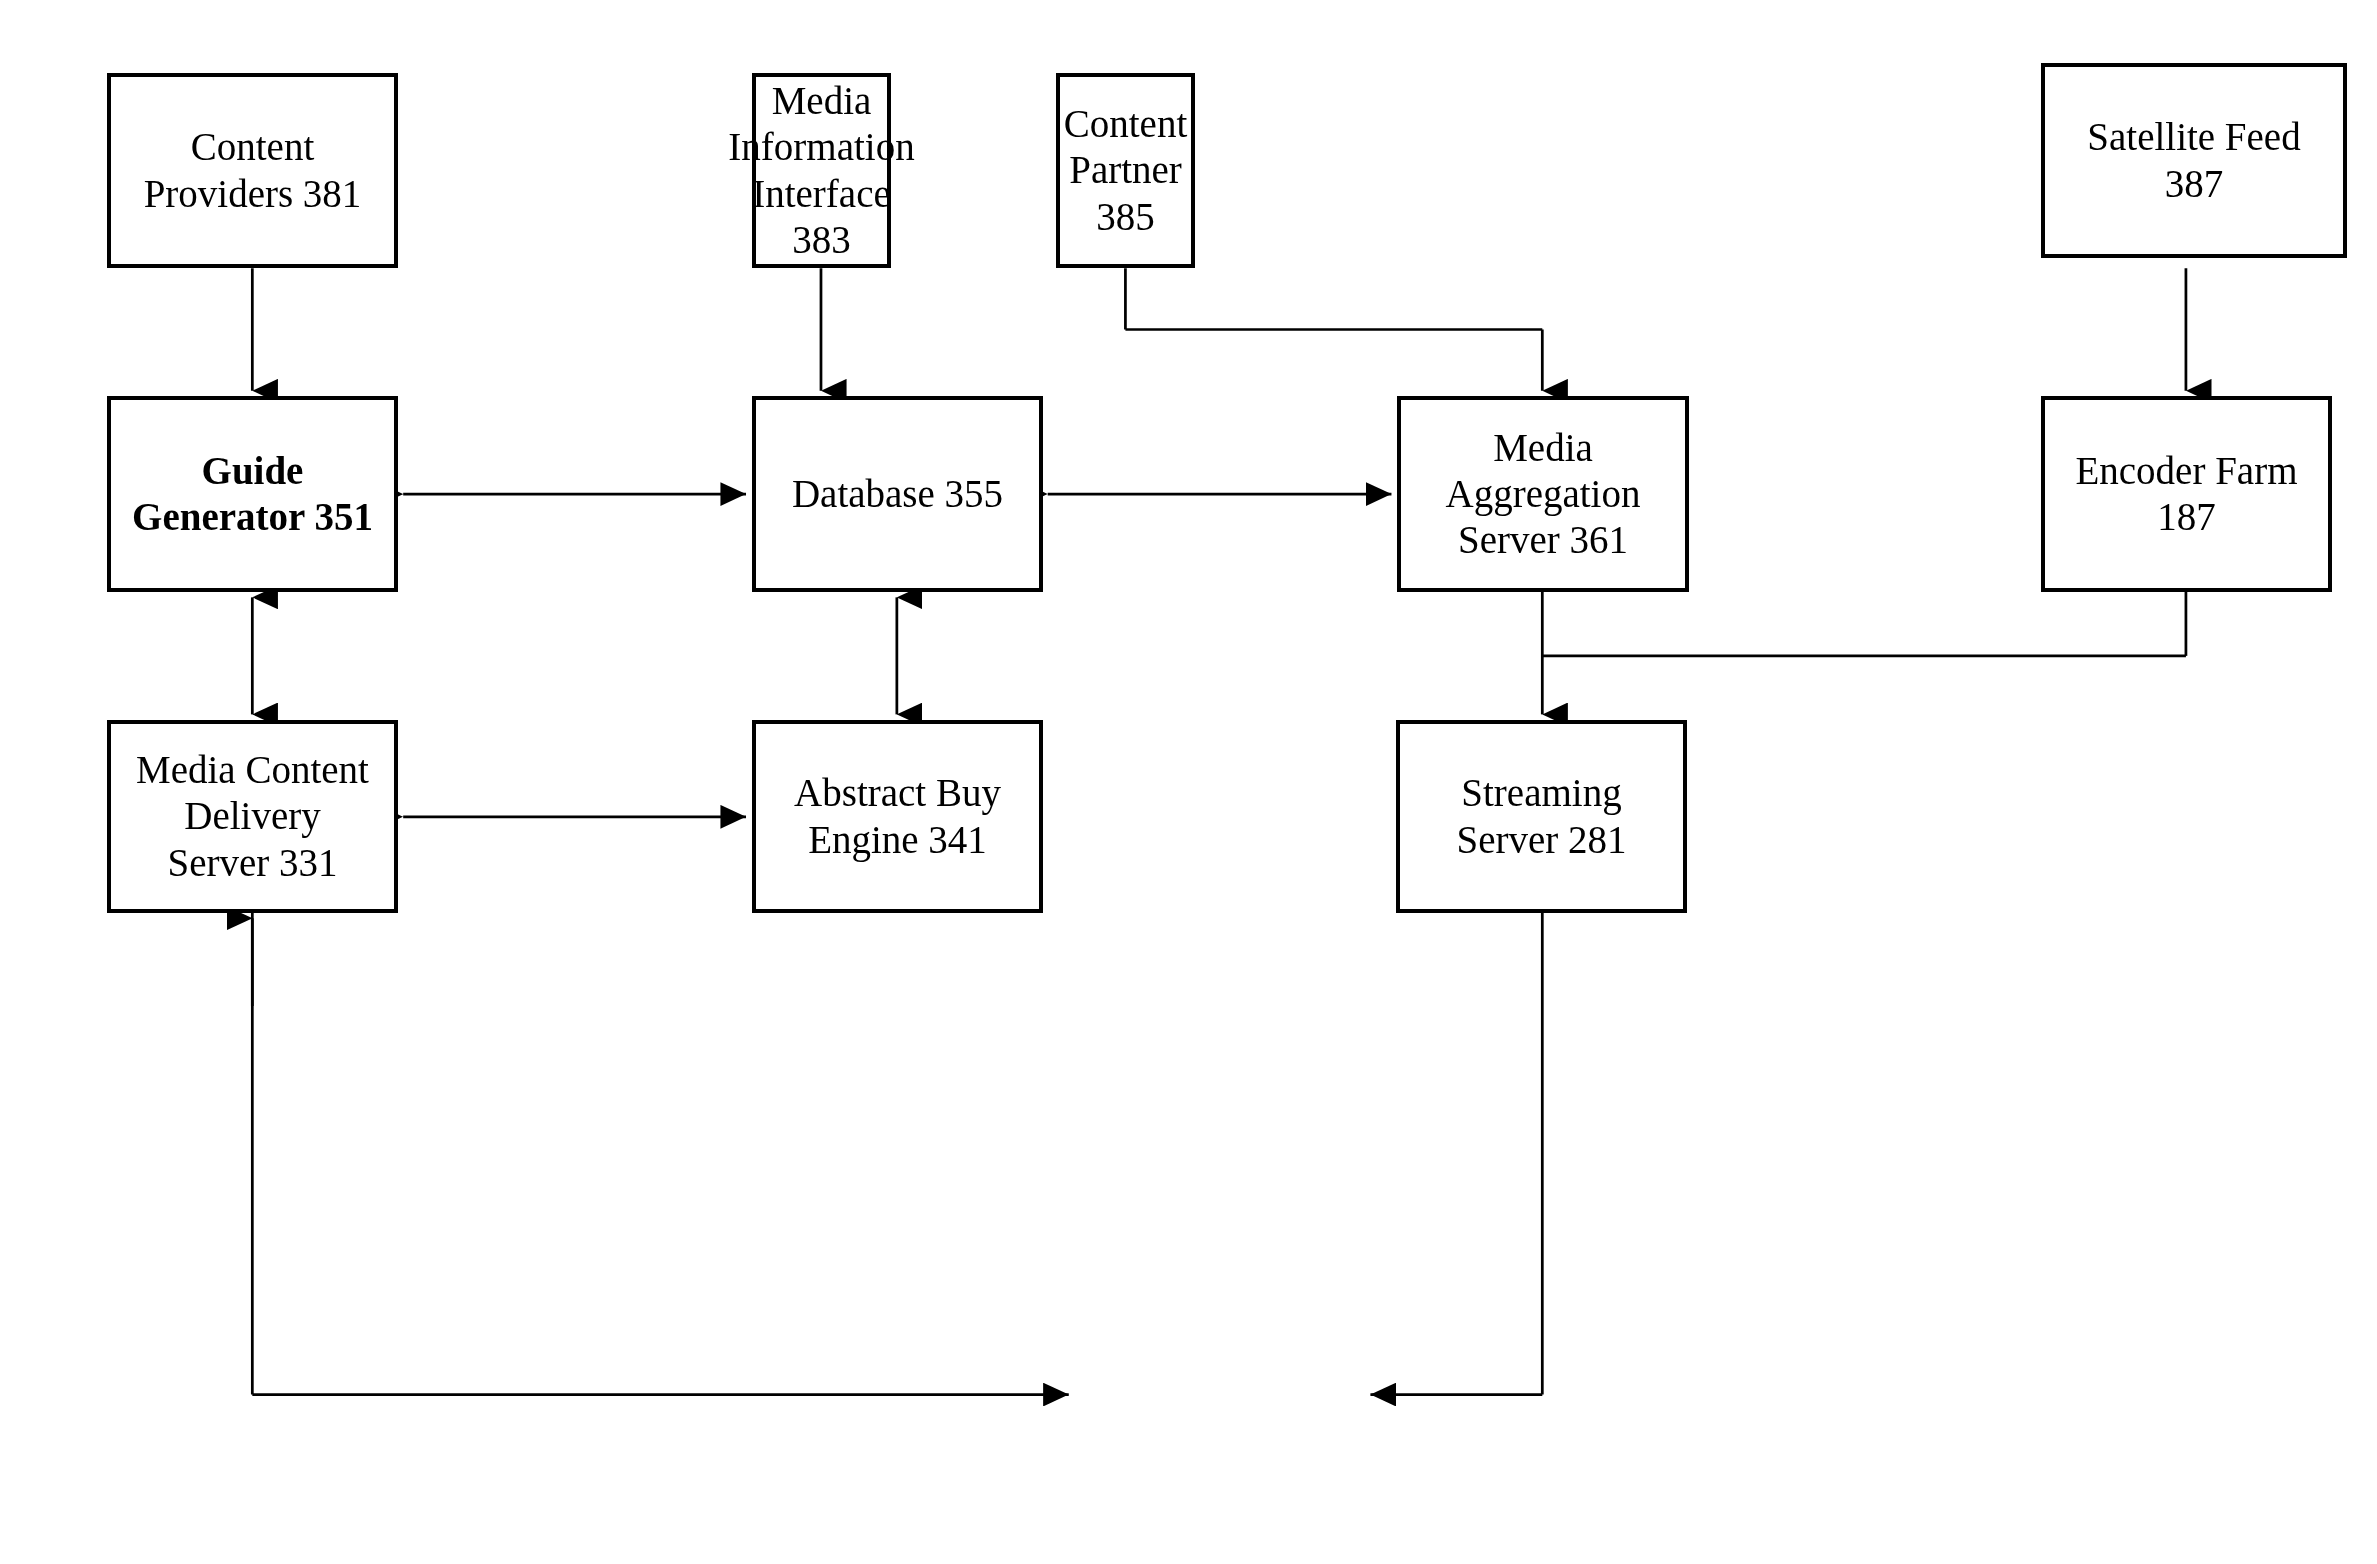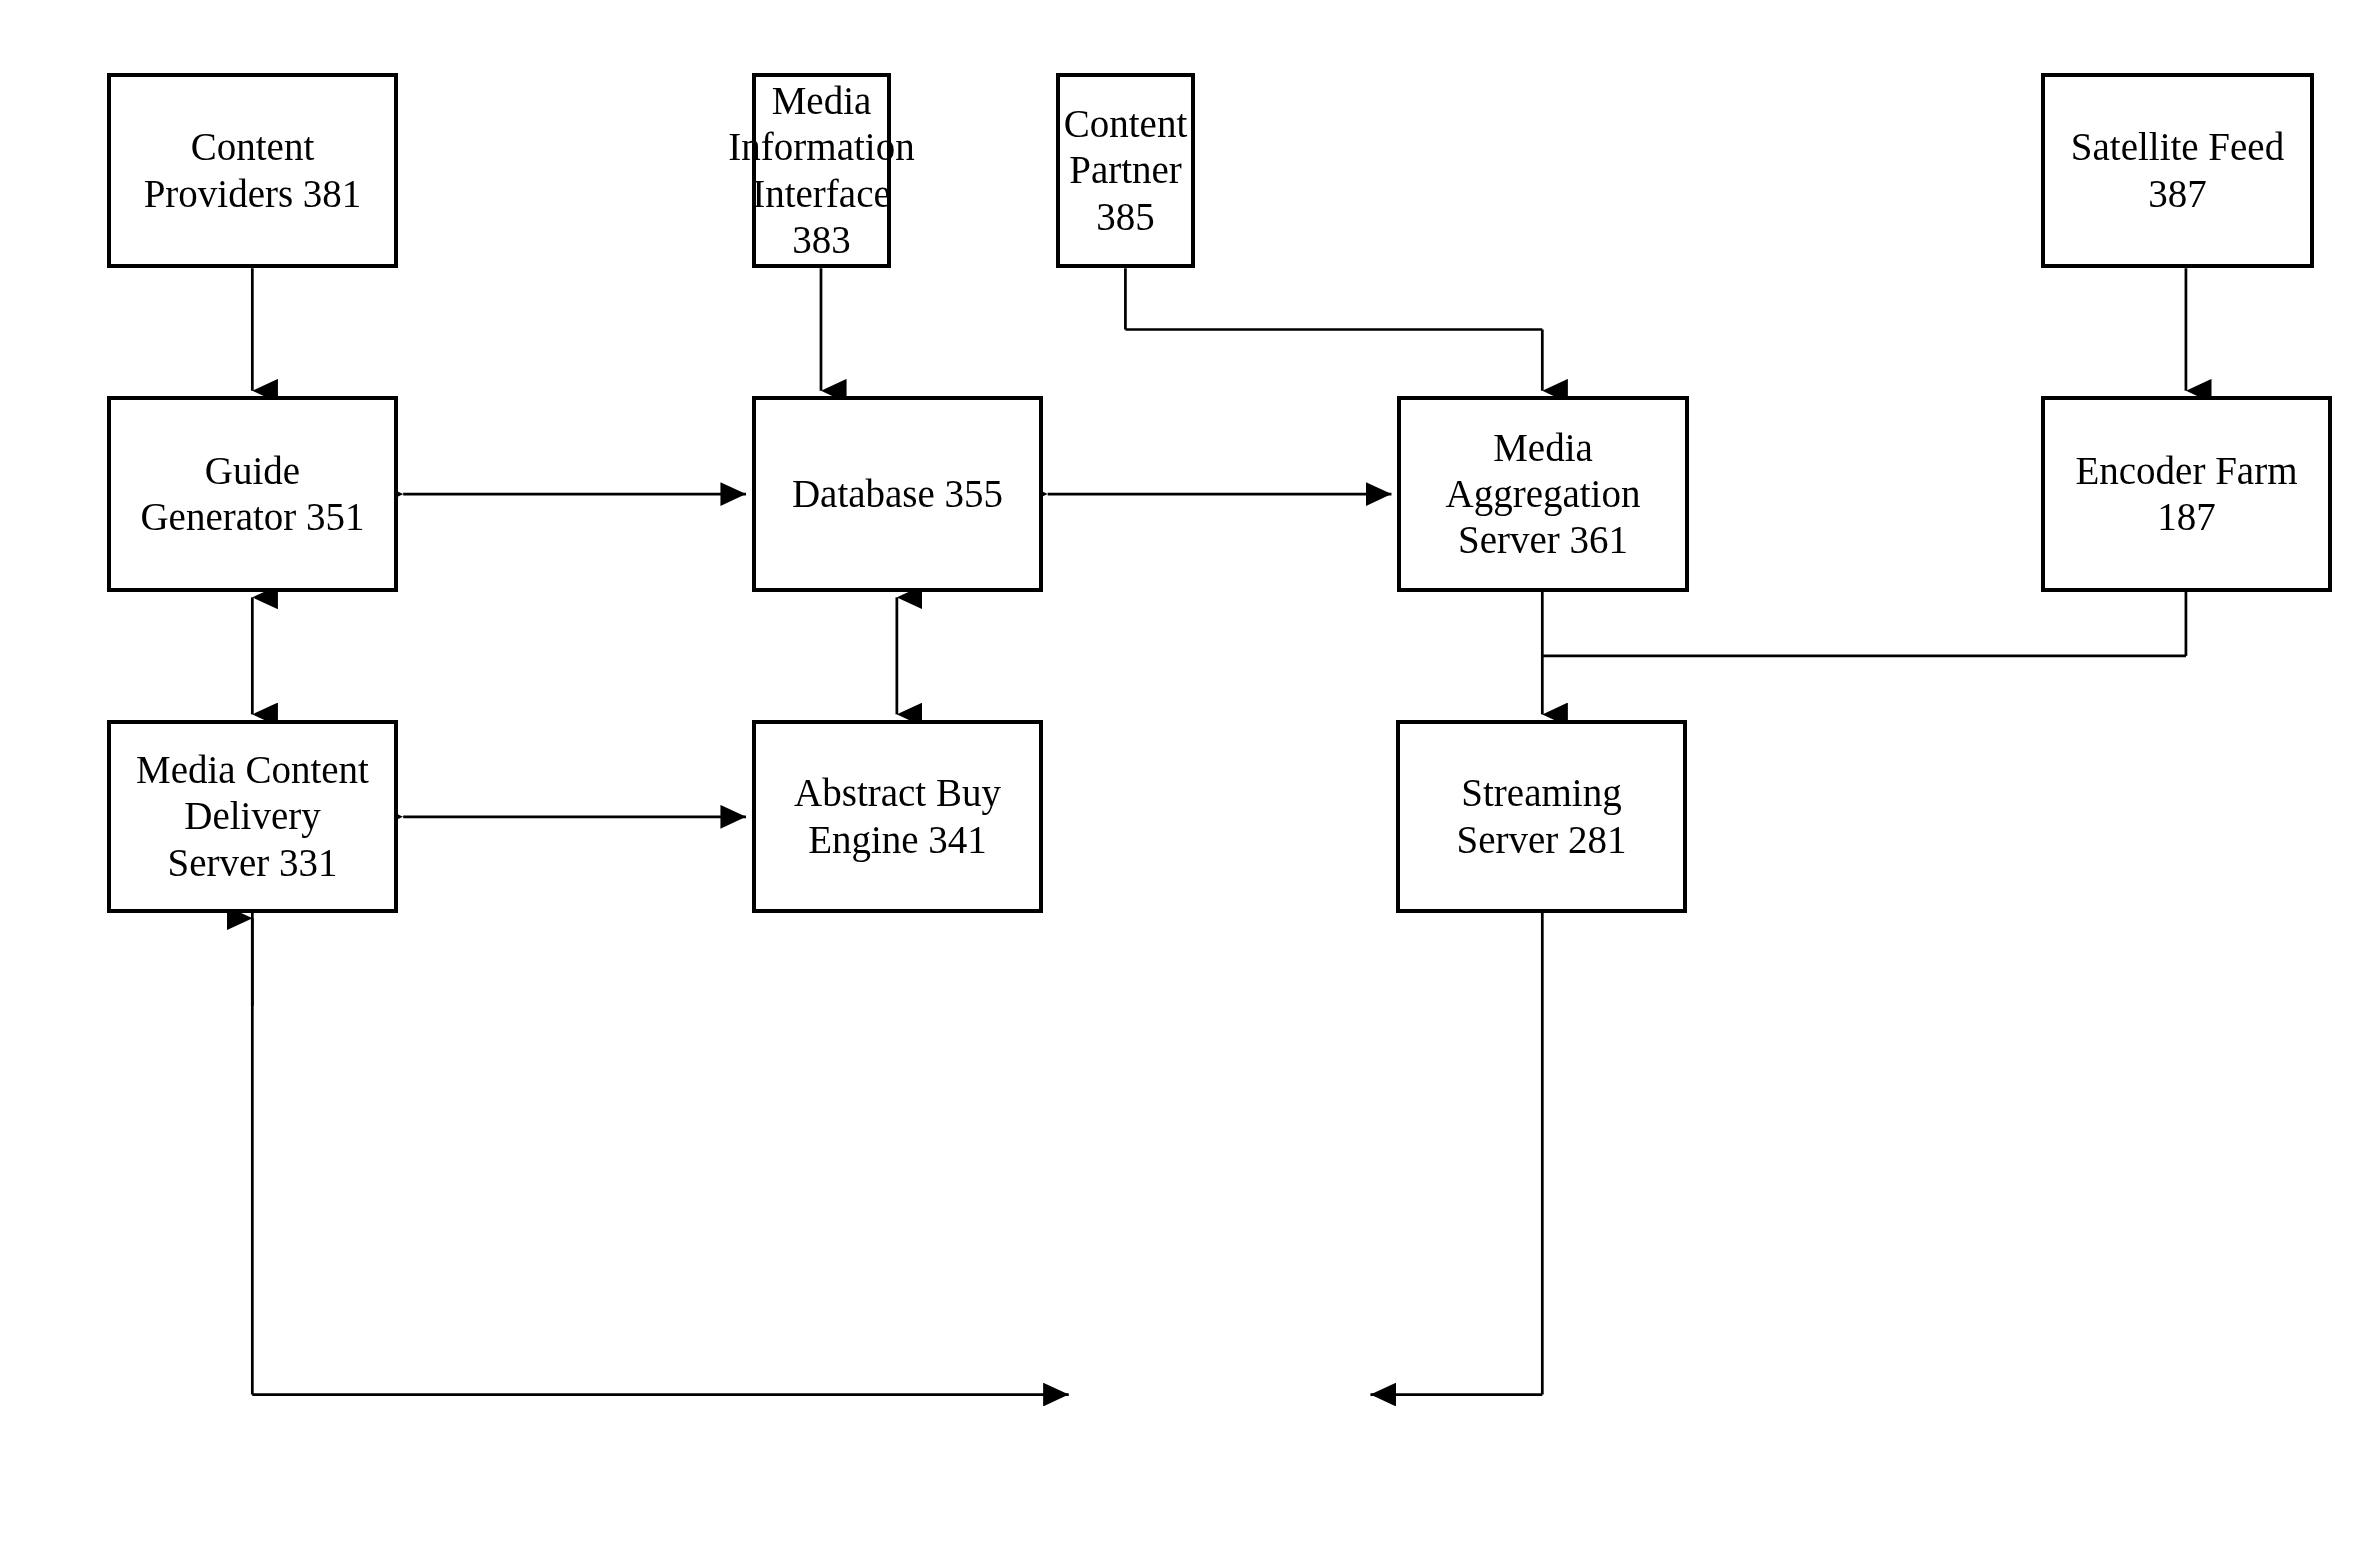--- a/index.html
+++ b/index.html
@@ -111,25 +111,25 @@
   </div>
   <div class="node-box" id="n1" style="left: 752px; top: 73px; width: 139px; height: 195px;">
     <div class="node-label">Media
 Information
 Interface 383</div>
   </div>
   <div class="node-box" id="n2" style="left: 1056px; top: 73px; width: 139px; height: 195px;">
     <div class="node-label">Content
 Partner 385</div>
   </div>
-  <div class="node-box" id="n3" style="left: 2041px; top: 73px; width: 273px; height: 195px; text-align: center;">
+  <div class="node-box" id="n3" style="left: 2041px; top: 63px; width: 306px; height: 195px; text-align: center;">
     <div class="node-label">Satellite Feed
 387</div>
   </div>
-  <div class="node-box" id="n4" style="left: 107px; top: 396px; width: 291px; height: 196px;">
+  <div class="node-box" id="n4" style="left: 107px; top: 396px; width: 291px; height: 196px; font-weight: bold;">
     <div class="node-label">Guide
 Generator 351</div>
   </div>
   <div class="node-box" id="n5" style="left: 752px; top: 396px; width: 291px; height: 196px;">
     <div class="node-label">Database 355</div>
   </div>
   <div class="node-box" id="n6" style="left: 1397px; top: 396px; width: 292px; height: 196px;">
     <div class="node-label">Media
 Aggregation
 Server 361</div>

